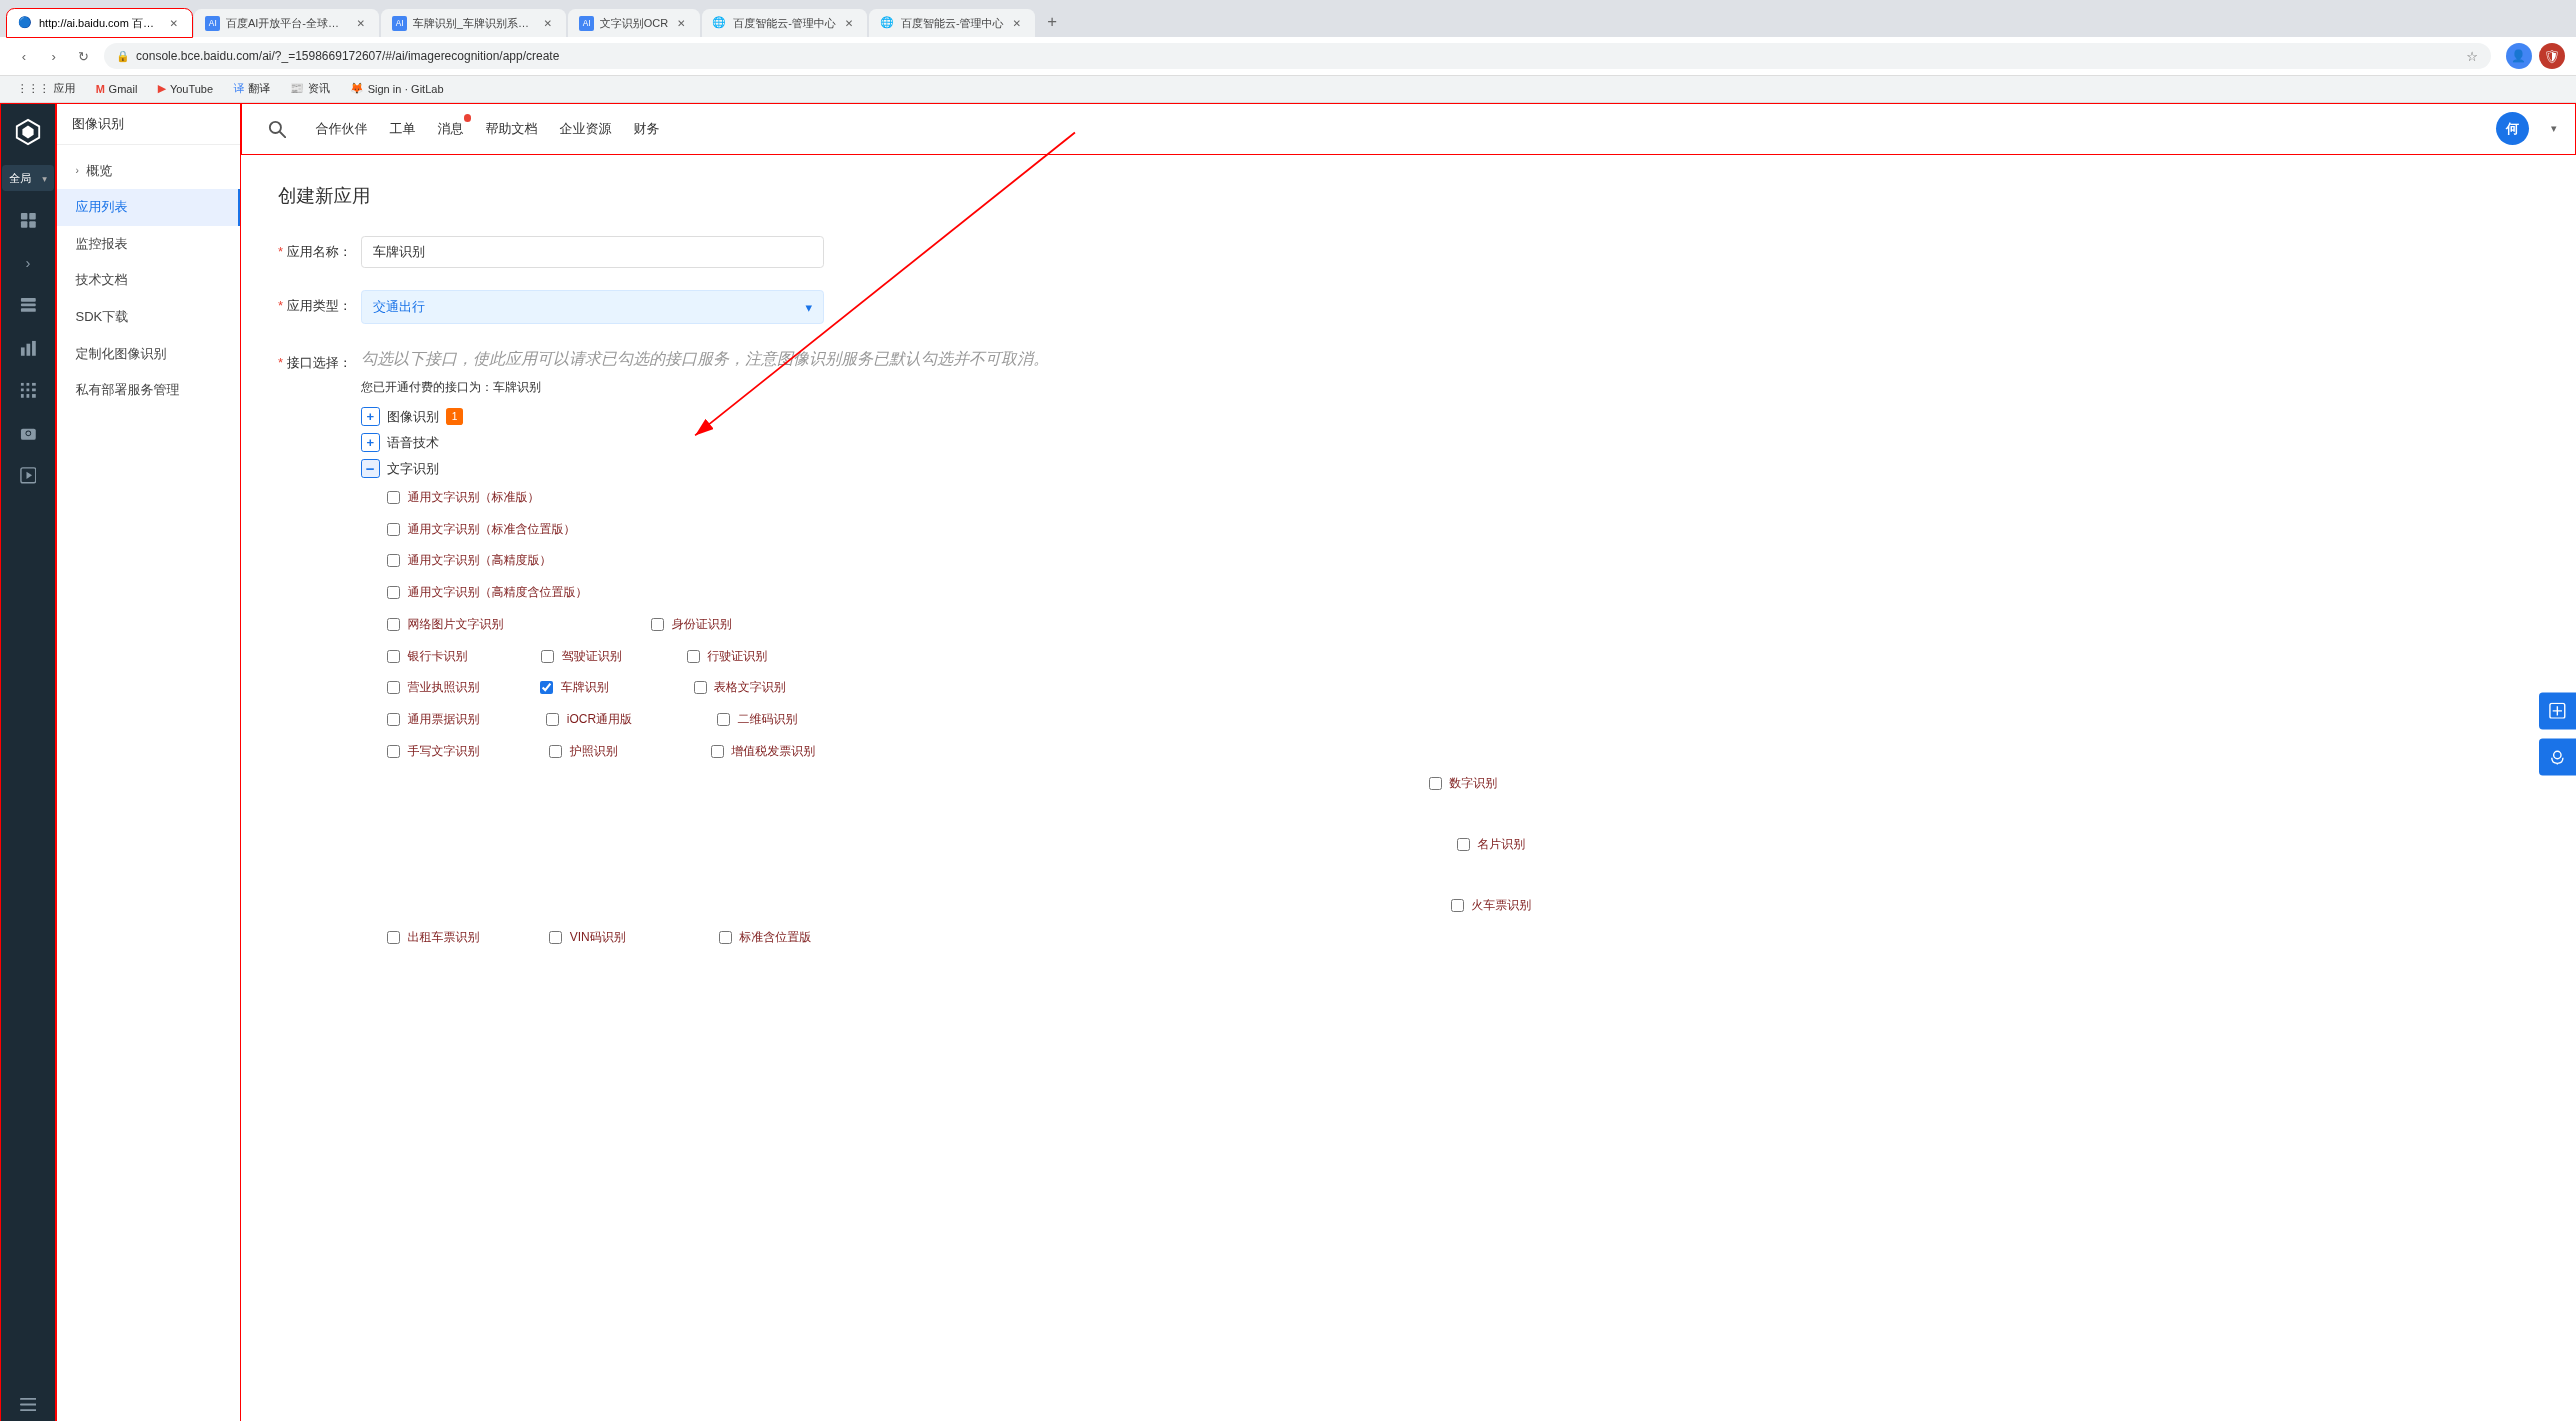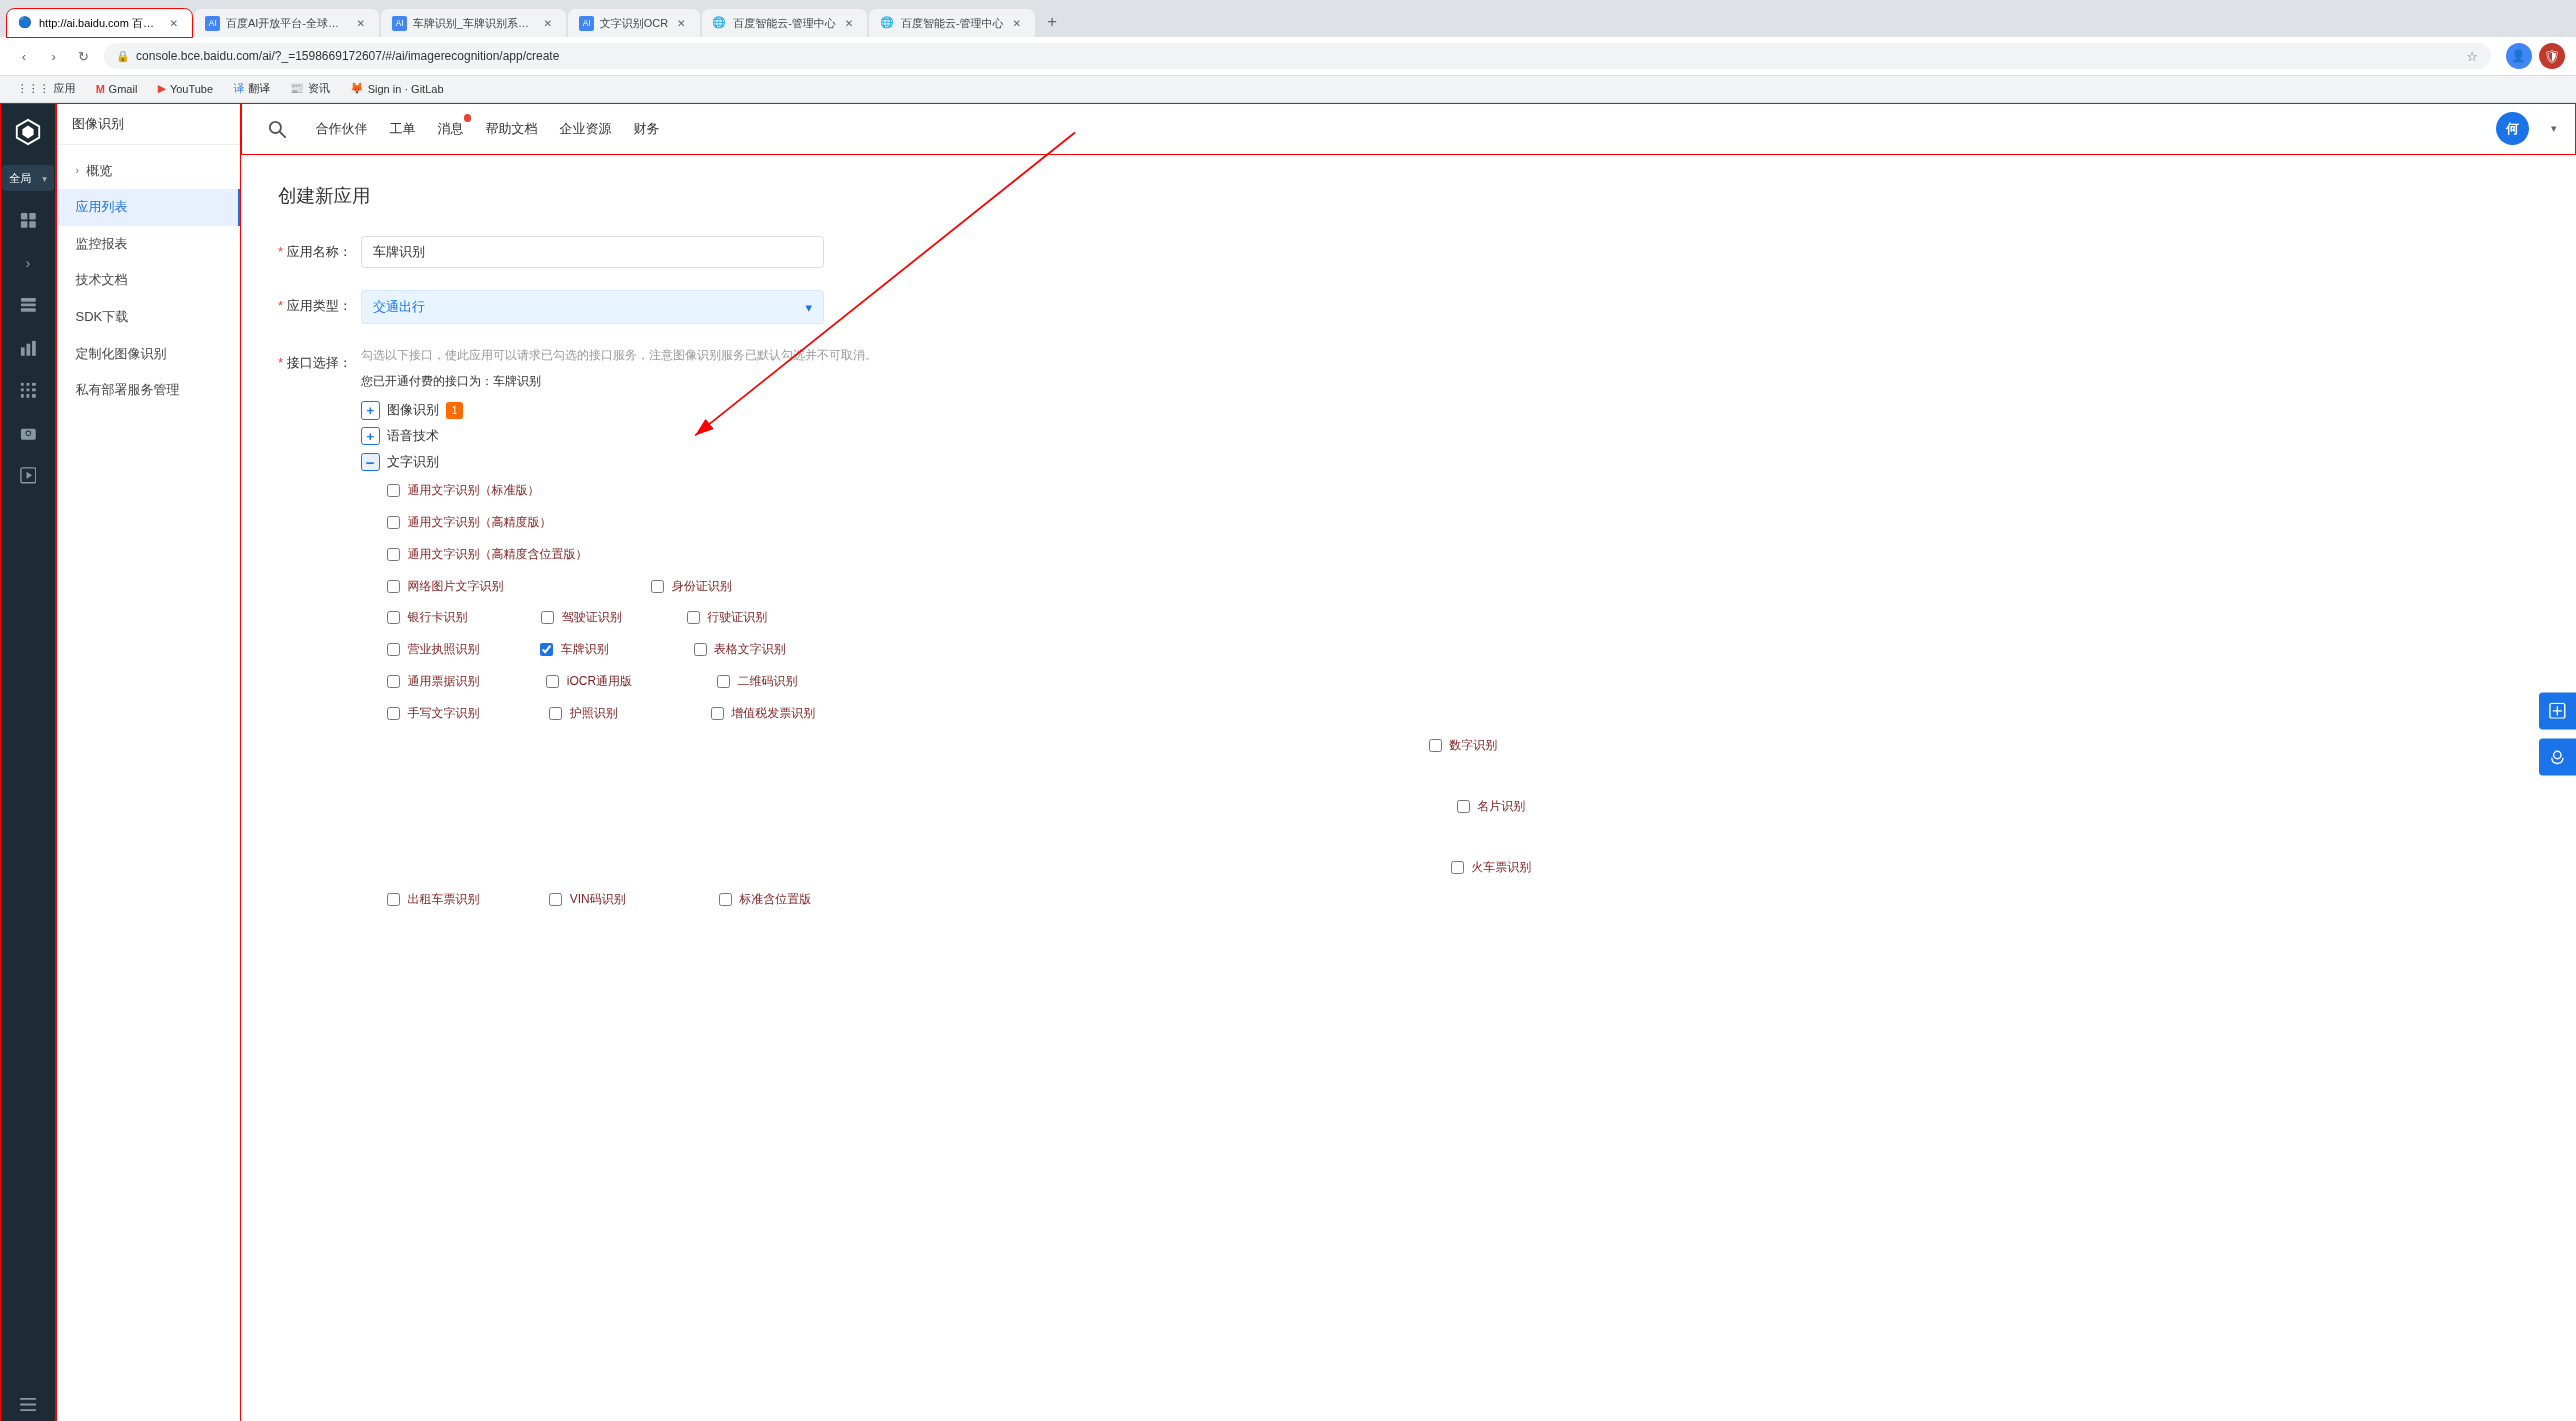--- a/index.html
+++ b/index.html
@@ -70,21 +70,21 @@
     .page-title { font-size: 18.5px; font-weight: 500; color: #333; margin-bottom: 28px; }
 
     .form-row { display: flex; align-items: flex-start; margin-bottom: 22px; }
     .form-label { width: 83px; font-size: 13px; color: #333; padding-top: 7.4px; flex-shrink: 0; }
     .form-control { flex: 1; }
     .form-input { width: 100%; max-width: 463px; padding: 7.4px 11px; border: 0.9px solid #ddd; border-radius: 3.7px; font-size: 13px; color: #333; outline: none; }
 
     .select-wrapper { display: flex; align-items: center; max-width: 463px; border: 0.9px solid #d4e8ff; border-radius: 3.7px; background: #e8f4ff; padding: 7.4px 11px; cursor: pointer; }
     .select-value { flex: 1; font-size: 13px; color: #1a73e8; }
     .select-arrow { color: #1a73e8; font-size: 13px; }
-    .interface-hint { font-size: 12px; color: #999; margin-bottom: 7.4px; line-height: 1.6; }
+    .interface-hint { font-size: 16px; color: #999; margin-bottom: 7.4px; line-height: 1.6; font-style: italic; }
     .interface-enabled { font-size: 12px; color: #333; margin-bottom: 11px; }
 
     .category-row { display: flex; align-items: center; margin-bottom: 7.4px; gap: 7.4px; }
     .cat-plus { width: 18.5px; height: 18.5px; border: 1.9px solid #1a73e8; border-radius: 2.8px; display: flex; align-items: center; justify-content: center; color: #1a73e8; font-size: 13px; font-weight: bold; }
     .cat-minus { width: 18.5px; height: 18.5px; border: 1.9px solid #1a73e8; border-radius: 2.8px; display: flex; align-items: center; justify-content: center; color: #1a73e8; font-size: 15px; font-weight: bold; background: #e8f0fe; }
     .category-label { font-size: 13px; color: #333; }
     .badge-num { background: #ff6b00; color: white; font-size: 10.2px; width: 16.7px; height: 16.7px; border-radius: 2.8px; display: flex; align-items: center; justify-content: center; }
     .checkbox-item { display: flex; align-items: center; gap: 7.4px; padding: 3.7px 0; }
     .checkbox-item input[type="checkbox"] { width: 13px; height: 13px; cursor: pointer; accent-color: #1a73e8; }
     .checkbox-item label { font-size: 12px; color: #7f1d1d; cursor: pointer; }
@@ -388,20 +388,26 @@
 
           <div style="margin-left:26px;">
 
             <div style="display:flex;gap:18.5px;margin-bottom:7.4px;align-items:center;">
               <div class="checkbox-item">
                 <input type="checkbox" id="ocr1" style="">
                 <label for="ocr1">通用文字识别（标准版）</label>
               </div>
             </div>
 
+            <div style="display:flex;gap:18.5px;margin-bottom:7.4px;align-items:center;">
+              <div class="checkbox-item">
+                <input type="checkbox" id="ocr2" style="">
+                <label for="ocr2">通用文字识别（标准含位置版）</label>
+              </div>
+            </div>
 
             <div style="display:flex;gap:18.5px;margin-bottom:7.4px;align-items:center;">
               <div class="checkbox-item">
                 <input type="checkbox" id="ocr3" style="">
                 <label for="ocr3">通用文字识别（高精度版）</label>
               </div>
             </div>
 
             <div style="display:flex;gap:18.5px;margin-bottom:7.4px;align-items:center;">
               <div class="checkbox-item">

